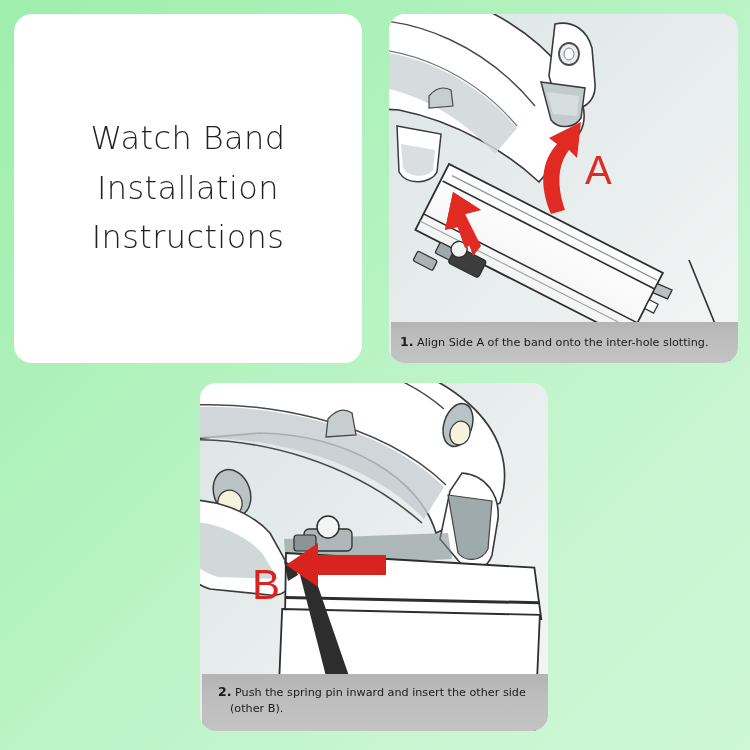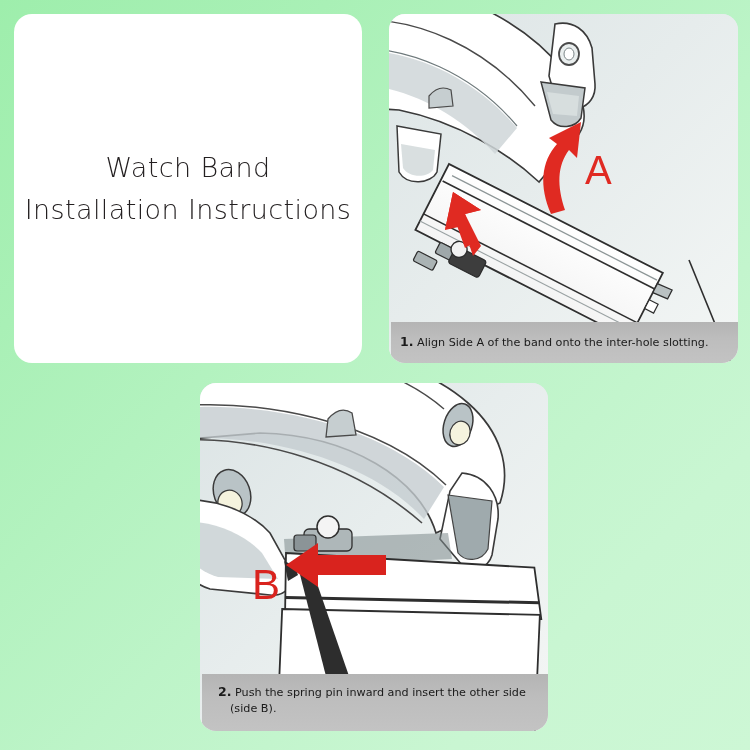--- a/index.html
+++ b/index.html
@@ -20,21 +20,21 @@
   .title-card{
     position:absolute;left:14px;top:14px;width:348px;height:349px;
     background:#ffffff;border-radius:18px;
     display:flex;align-items:center;justify-content:center;
   }
   .title-card .title-wrap{
     text-align:center;line-height:1.55;
     color:#231f20;
     font-family:"DejaVu Sans", sans-serif;
     font-weight:300;
-    font-size:27px;
+    font-size:32px;
     letter-spacing:0.4px;
   }
   .title-wrap .l1{display:block;}
   .title-wrap .l2{display:block;}
 
   
   .ill-panel{
     position:absolute;
     background:linear-gradient(160deg,#dde5e6 0%,#e3eaea 35%,#eef2f2 70%,#f2f5f4 100%);
     border-radius:16px;
@@ -224,17 +224,17 @@
 
       <g>
         <path d="M 186,182 L 118,182 L 118,170 L 86,192 L 118,214 L 118,202 L 186,202 Z" fill="#d9231e" transform="translate(0,-10)"></path>
       </g>
 
       <text x="52" y="216" font-family="Liberation Sans, sans-serif" font-size="42" font-weight="400" fill="#d9231e">B</text>
     </svg>
 
     <div class="caption caption-2">
       <span class="cap-text"><span class="num">2.</span>&nbsp;<span>Push the spring pin inward and insert the other side</span></span>
-      <span class="ln2">(side B).</span>
+      <span class="ln2">(other B).</span>
     </div>
   </div>
 
 </div>
 
 </body></html>

